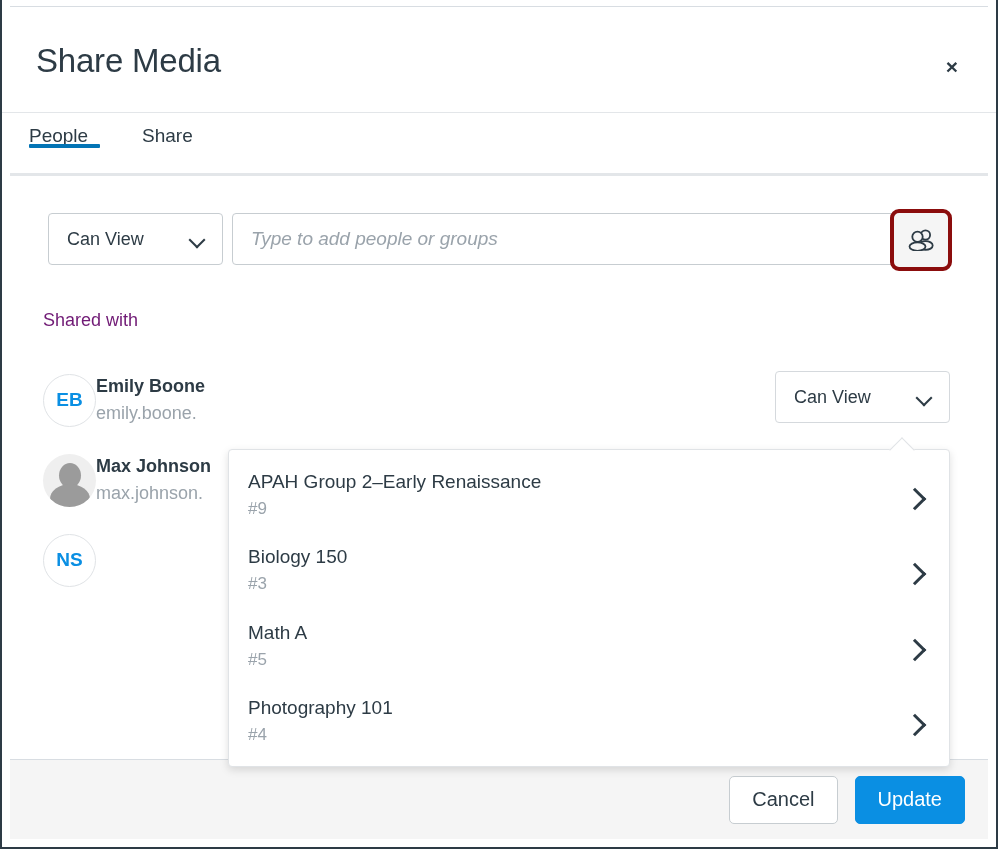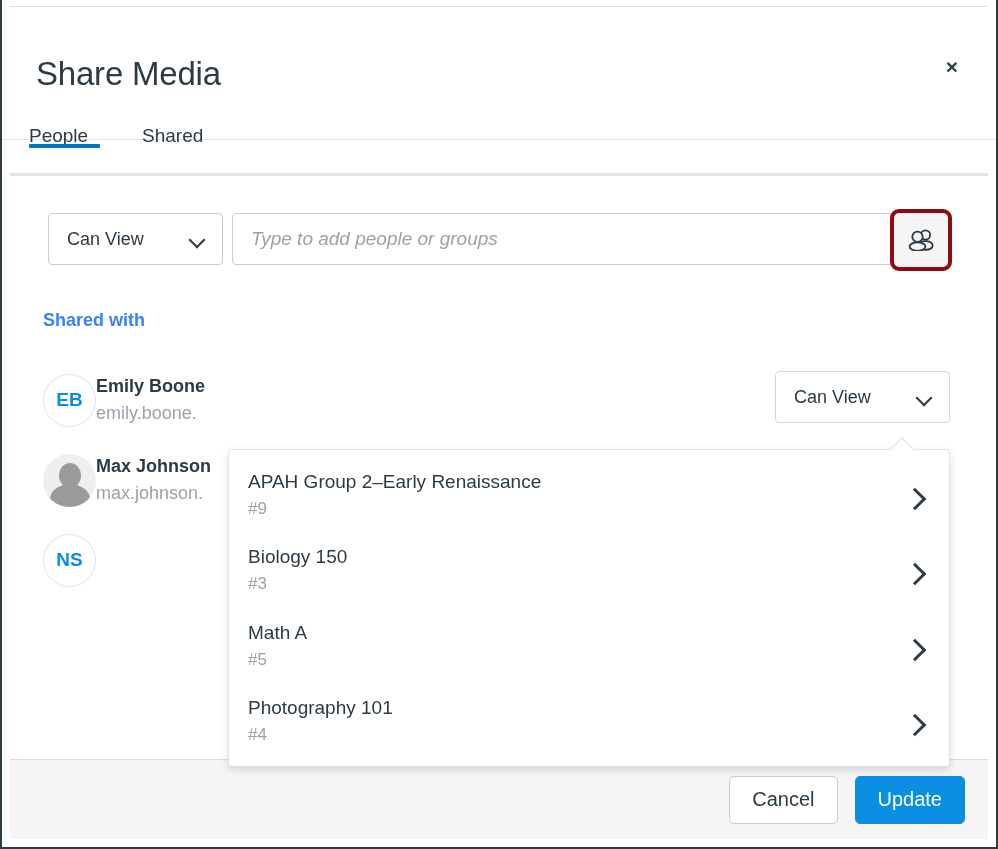--- a/index.html
+++ b/index.html
@@ -27,21 +27,21 @@
     position: absolute;
     top: 6px; left: 8px; right: 8px;
     height: 1px;
     background: #d8dde2;
   }
 
   
   .dialog-header {
     position: absolute;
     top: 8px; left: 0; right: 0;
-    height: 132px;
+    height: 105px;
     border-bottom: 1px solid #e3e6e9;
     display: flex;
     align-items: center;
     padding: 0 30px 0 34px;
   }
   .dialog-title {
     font-size: 33px;
     font-weight: 400;
     color: #2d3b45;
     letter-spacing: -0.2px;
@@ -176,22 +176,22 @@
     cursor: pointer;
     z-index: 6;
   }
 
   
   .shared-label {
     position: absolute;
     top: 134px;
     left: 41px;
     font-size: 18px;
-    font-weight: bold;
-    color: #3b82f6;
+    font-weight: normal;
+    color: #701a75;
   }
   .people-list {
     position: absolute;
     top: 184px;
     left: 41px;
     right: 46px;
   }
   .person-row {
     position: relative;
     height: 80px;
@@ -386,21 +386,21 @@
   <div class="top-sliver"></div>
 
   <div class="dialog-header">
     <div class="dialog-title">Share Media</div>
     <button class="close-btn">×</button>
   </div>
 
   <div class="tabs">
     <div class="tab-strip"></div>
     <div class="tab t0 active">People</div>
-    <div class="tab t1">Shared</div>
+    <div class="tab t1">Share</div>
   </div>
 
   <div class="body-area">
 
     <div class="add-row">
       <div class="role-select">
         <span>Can View</span>
         <span class="chev"></span>
       </div>
 

